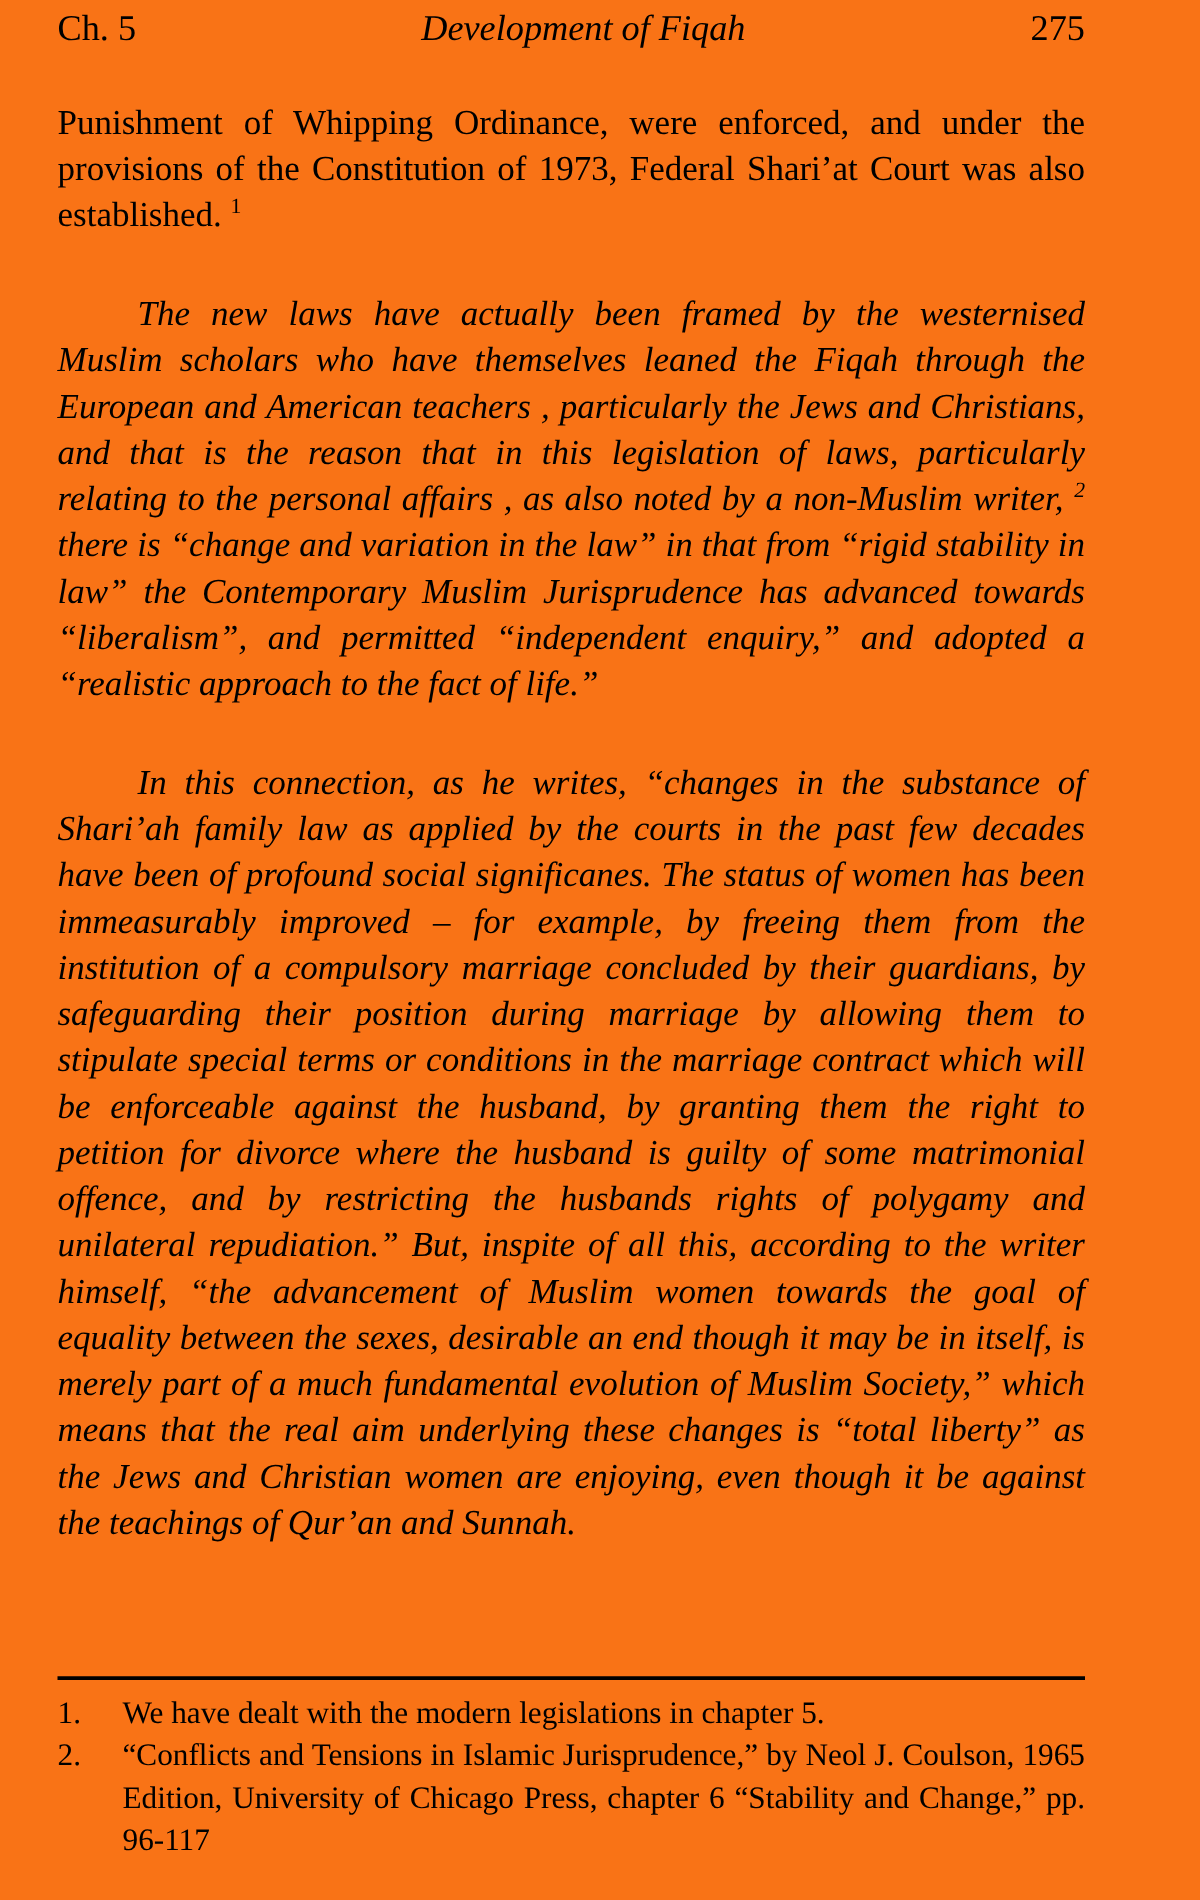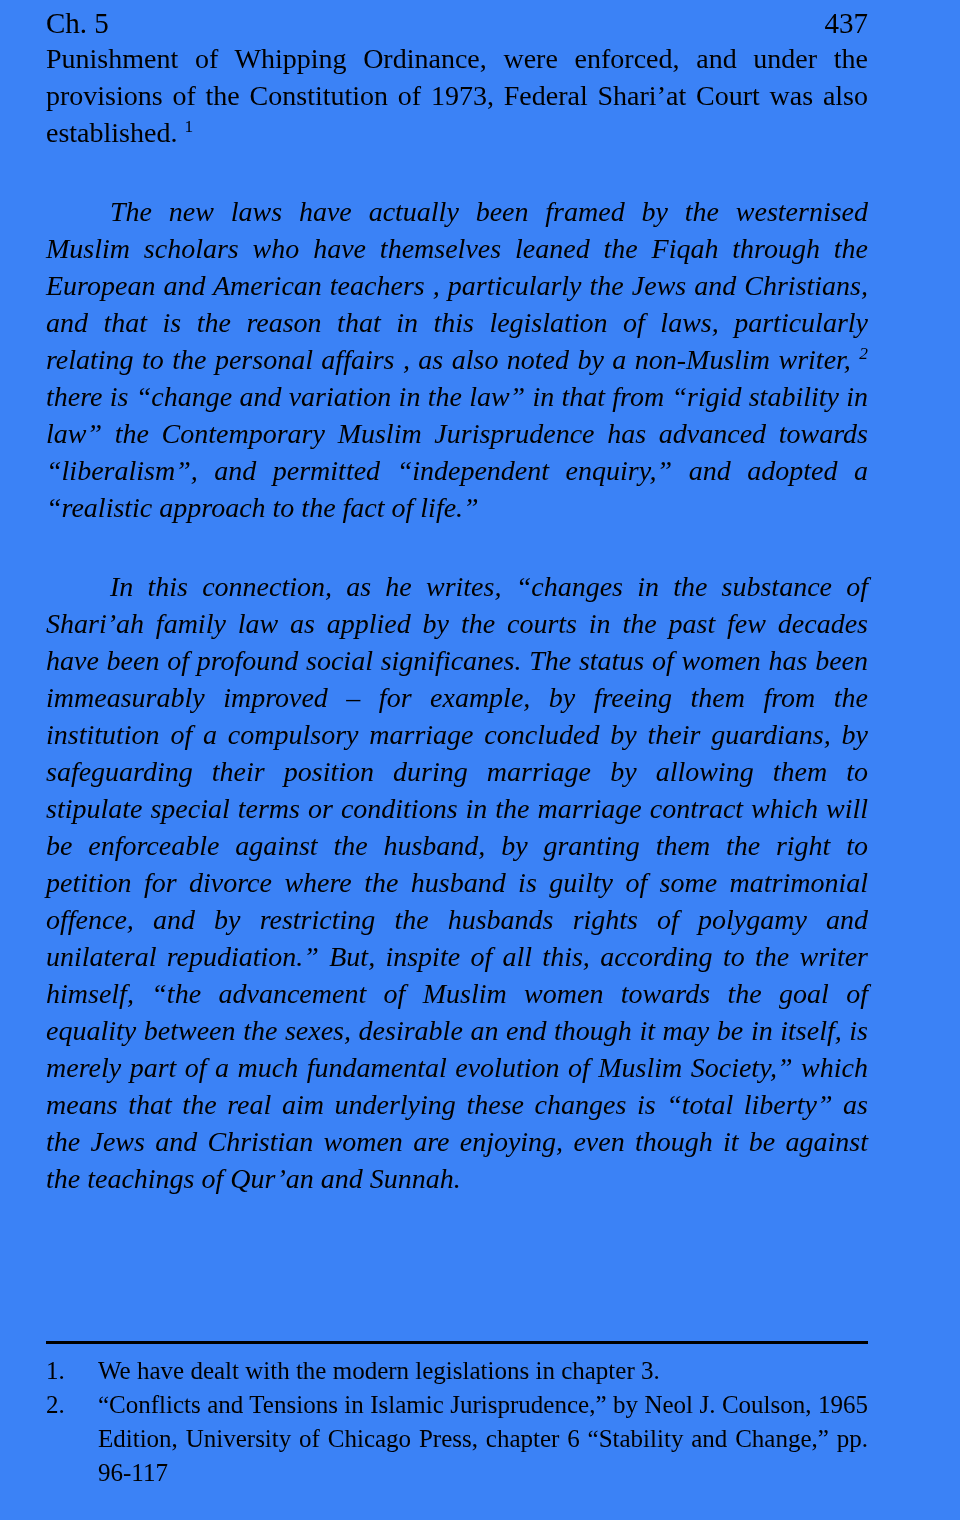--- a/index.html
+++ b/index.html
@@ -5,37 +5,38 @@
   * { box-sizing: border-box; }
   html, body {
     margin: 0;
     padding: 0;
     background: #ffffff;
   }
   .page {
     position: relative;
     width: 960px;
     height: 1520px;
-    background: #3b82f6;
+    background: #f97316;
     color: #000000;
     font-family: "Liberation Serif", serif;
     padding: 6px 92px 0 46px;
     overflow: hidden;
   }
   .page-header {
     display: flex;
     justify-content: space-between;
     align-items: baseline;
     font-size: 29px;
     line-height: 34px;
   }
   .running-title {
     font-style: italic;
   }
   .body-text {
+    margin-top: 40px;
     font-size: 28px;
     line-height: 37px;
     text-align: justify;
   }
   .body-text p {
     margin: 0;
   }
   .body-text p + p {
     margin-top: 42px;
     font-style: italic;
@@ -75,37 +76,38 @@
     text-align: justify;
   }
 </style>
 </head>
 <body>
 
 <div class="page">
 
   <header class="page-header">
     <span class="chapter-label">Ch.  5</span>
-    <span class="page-number">437</span>
+    <span class="running-title">Development of Fiqah</span>
+    <span class="page-number">275</span>
   </header>
 
   <main class="body-text">
     <p><span>Punishment of Whipping Ordinance, were enforced, and under the provisions of the Constitution of 1973, Federal Shari’at Court was also established. </span><sup class="fn-ref">1</sup></p>
 
     <p class="indent"><span>The new laws have actually been framed by the westernised Muslim scholars who have themselves leaned the Fiqah through the European and American teachers , particularly the Jews and Christians, and that is the reason that in this legislation of laws, particularly relating to the personal affairs , as also noted by a non-Muslim writer, </span><sup class="fn-ref">2</sup><span> there is “change and variation in the law” in that from “rigid stability in law” the Contemporary Muslim Jurisprudence has advanced towards “liberalism”, and permitted “independent enquiry,” and adopted a “realistic approach to the fact of life.”</span></p>
 
     <p class="indent"><span>In this connection, as he writes, “changes in the substance of Shari’ah family law as applied by the courts in the past few decades have been of profound social significanes. The status of women has been immeasurably improved – for example, by freeing them from the institution of a compulsory marriage concluded by their guardians, by safeguarding their position during marriage by allowing them to stipulate special terms or conditions in the marriage contract which will be enforceable against the husband, by granting them the right to petition for divorce where the husband is guilty of some matrimonial offence, and by restricting the husbands rights of polygamy and unilateral repudiation.” But, inspite of all this, according to the writer himself, “the advancement of Muslim women towards the goal of equality between the sexes, desirable an end though it may be in itself, is merely part of a much fundamental evolution of Muslim Society,” which means that the real aim underlying these changes is “total liberty” as the Jews and Christian women are enjoying, even though it be against the teachings of Qur’an and Sunnah.</span></p>
   </main>
 
   <footer class="footnote-block">
     <hr class="footnote-rule">
     <div class="footnotes">
       <div class="footnote">
         <span class="fn-number">1.</span>
-        <span class="fn-text">We have dealt with the modern legislations in chapter 3.</span>
+        <span class="fn-text">We have dealt with the modern legislations in chapter 5.</span>
       </div>
       <div class="footnote">
         <span class="fn-number">2.</span>
         <span class="fn-text">“Conflicts and Tensions in Islamic Jurisprudence,” by Neol J. Coulson, 1965 Edition, University of Chicago Press, chapter 6 “Stability and Change,” pp. 96-117</span>
       </div>
     </div>
   </footer>
 
 </div>
 

